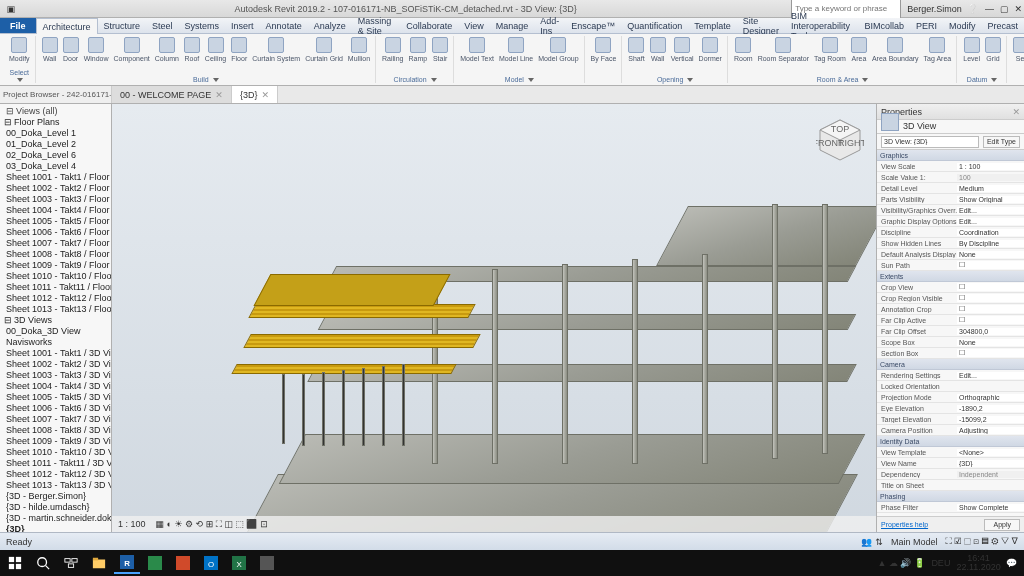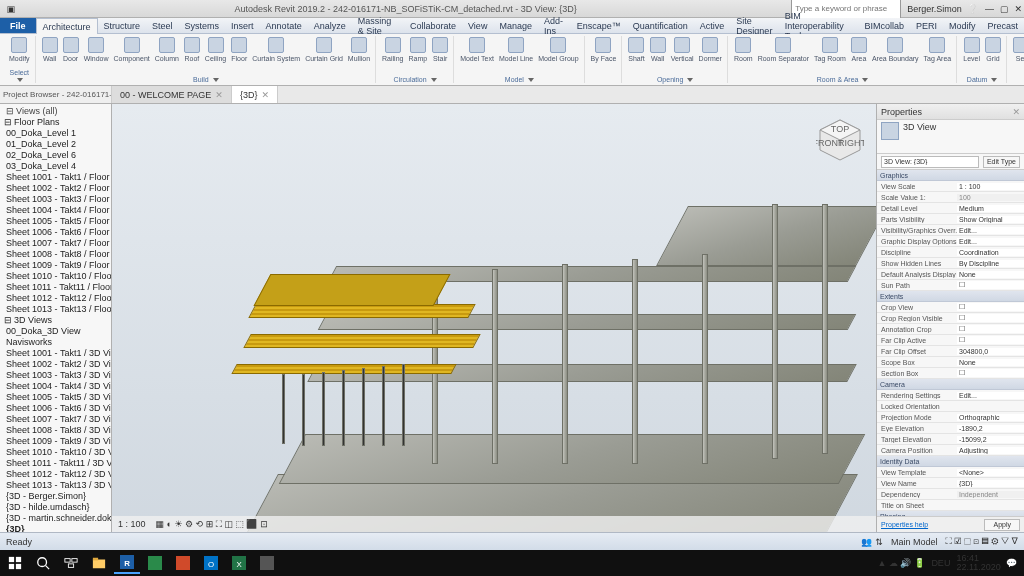--- a/index.html
+++ b/index.html
@@ -43,21 +43,21 @@
 .scaf.dark{background:#c4a018}
 .cube{position:absolute;right:12px;top:12px;width:48px;height:48px}
 .cube svg{width:100%;height:100%}
 .vp-bottom{position:absolute;bottom:0;left:0;right:0;height:16px;background:rgba(240,240,240,.8);display:flex;align-items:center;padding:0 6px;font-size:8px;color:#666;gap:10px}
 .props{width:148px}
 .prop-row{display:flex;border-bottom:1px solid #e4e4e4;height:11px;align-items:center}
 .prop-k{width:80px;padding-left:4px;color:#555;overflow:hidden;white-space:nowrap;font-size:7px}
 .prop-v{flex:1;background:#fff;padding-left:2px;color:#333;overflow:hidden;white-space:nowrap;font-size:7px}
 .prop-v.dim{background:#f0f0f0;color:#888}
 .prop-group{background:linear-gradient(#e0e5ee,#d0d8e4);padding-left:3px;font-size:7px;color:#3a4a66;height:11px;display:flex;align-items:center;border-bottom:1px solid #c0c8d6}
-.prop-top{height:34px;display:flex;align-items:flex-start;padding:2px 4px;gap:4px;border-bottom:1px solid #ccc}
+.prop-top{height:14px;display:flex;align-items:flex-end;padding:2px 4px;gap:4px;border-bottom:1px solid #ccc}
 .prop-top .cube-icn{width:18px;height:18px;background:#c9d4e2;border:1px solid #8fa4c2}
 .prop-type{height:16px;display:flex;align-items:center;padding:0 4px;font-size:8px;border-bottom:1px solid #ccc;gap:4px}
 .prop-type input{flex:1;height:12px;font-size:7px;border:1px solid #bbb;padding:0 2px}
 .prop-foot{height:16px;display:flex;align-items:center;justify-content:space-between;padding:0 4px;border-top:1px solid #ccc;background:#efefef}
 .prop-foot button{font-size:7px;height:12px;padding:0 8px;border:1px solid #bbb;background:#f7f7f7}
 .status-bar{height:18px;background:linear-gradient(#e6ecf4,#d2dce8);border-top:1px solid #b0b8c4;display:flex;align-items:center;padding:0 6px;font-size:8px;color:#555;justify-content:space-between}
 .status-right{display:flex;align-items:center;gap:8px}
 .taskbar{height:26px;background:#101010;display:flex;align-items:center;padding:0 2px;gap:2px}
 .task-icn{width:26px;height:22px;display:flex;align-items:center;justify-content:center}
 .task-icn svg{width:14px;height:14px}
@@ -65,21 +65,21 @@
 .tri{display:inline-block;width:0;height:0;border-left:3px solid transparent;border-right:3px solid transparent;border-top:4px solid #666;margin-left:2px;vertical-align:middle}
 .browser{width:112px}
 .props .panel-body{padding:0}
 .props-help{color:#0066cc;text-decoration:underline;font-size:7px}
 </style>
 </head>
 <body>
 
 <div class="title-bar">
   <span style="width:18px;text-align:center">▣</span>
-  <div class="title-center">Autodesk Revit 2019.2 - 242-016171-NB_SOFiSTiK-CM_detached.rvt - 3D View: {3D}</div>
+  <div class="title-center">Autodesk Revit 2019.2 - 107-016171-NB_SOFiSTiK-CM_detached.rvt - 3D View: {3D}</div>
   <div class="title-right">
     <input class="search-box" placeholder="Type a keyword or phrase" style="">
     <span>Berger.Simon</span>
     <span>❔</span>
     <span>—</span>
     <span>▢</span>
     <span>✕</span>
   </div>
 </div>
 
@@ -92,21 +92,21 @@
     <div class="menu-item">Insert</div>
     <div class="menu-item">Annotate</div>
     <div class="menu-item">Analyze</div>
     <div class="menu-item">Massing &amp; Site</div>
     <div class="menu-item">Collaborate</div>
     <div class="menu-item">View</div>
     <div class="menu-item">Manage</div>
     <div class="menu-item">Add-Ins</div>
     <div class="menu-item">Enscape™</div>
     <div class="menu-item">Quantification</div>
-    <div class="menu-item">Active</div>
+    <div class="menu-item">Template</div>
     <div class="menu-item">Site Designer</div>
     <div class="menu-item">BIM Interoperability Tools</div>
     <div class="menu-item">BIMcollab</div>
     <div class="menu-item">PERI</div>
     <div class="menu-item">Modify</div>
     <div class="menu-item">Precast</div>
   </div>
 
 <div class="ribbon" id="ribbon">
     <div class="ribbon-group">
@@ -603,19 +603,19 @@
       </svg>
     </div>
   <div class="task-icn">
       <svg viewBox="0 0 16 16">
         <rect width="16" height="16" fill="#555"></rect>
       </svg>
     </div>
   <div class="task-right">
     <span>▲ ☁ 🔊 🔋</span>
     <span>DEU</span>
-    <div style="text-align:left;line-height:1">
+    <div style="text-align:center;line-height:1">
       <div>16:41</div>
       <div>22.11.2020</div>
     </div>
     <span>💬</span>
   </div>
 </div>
 
 </body></html>

